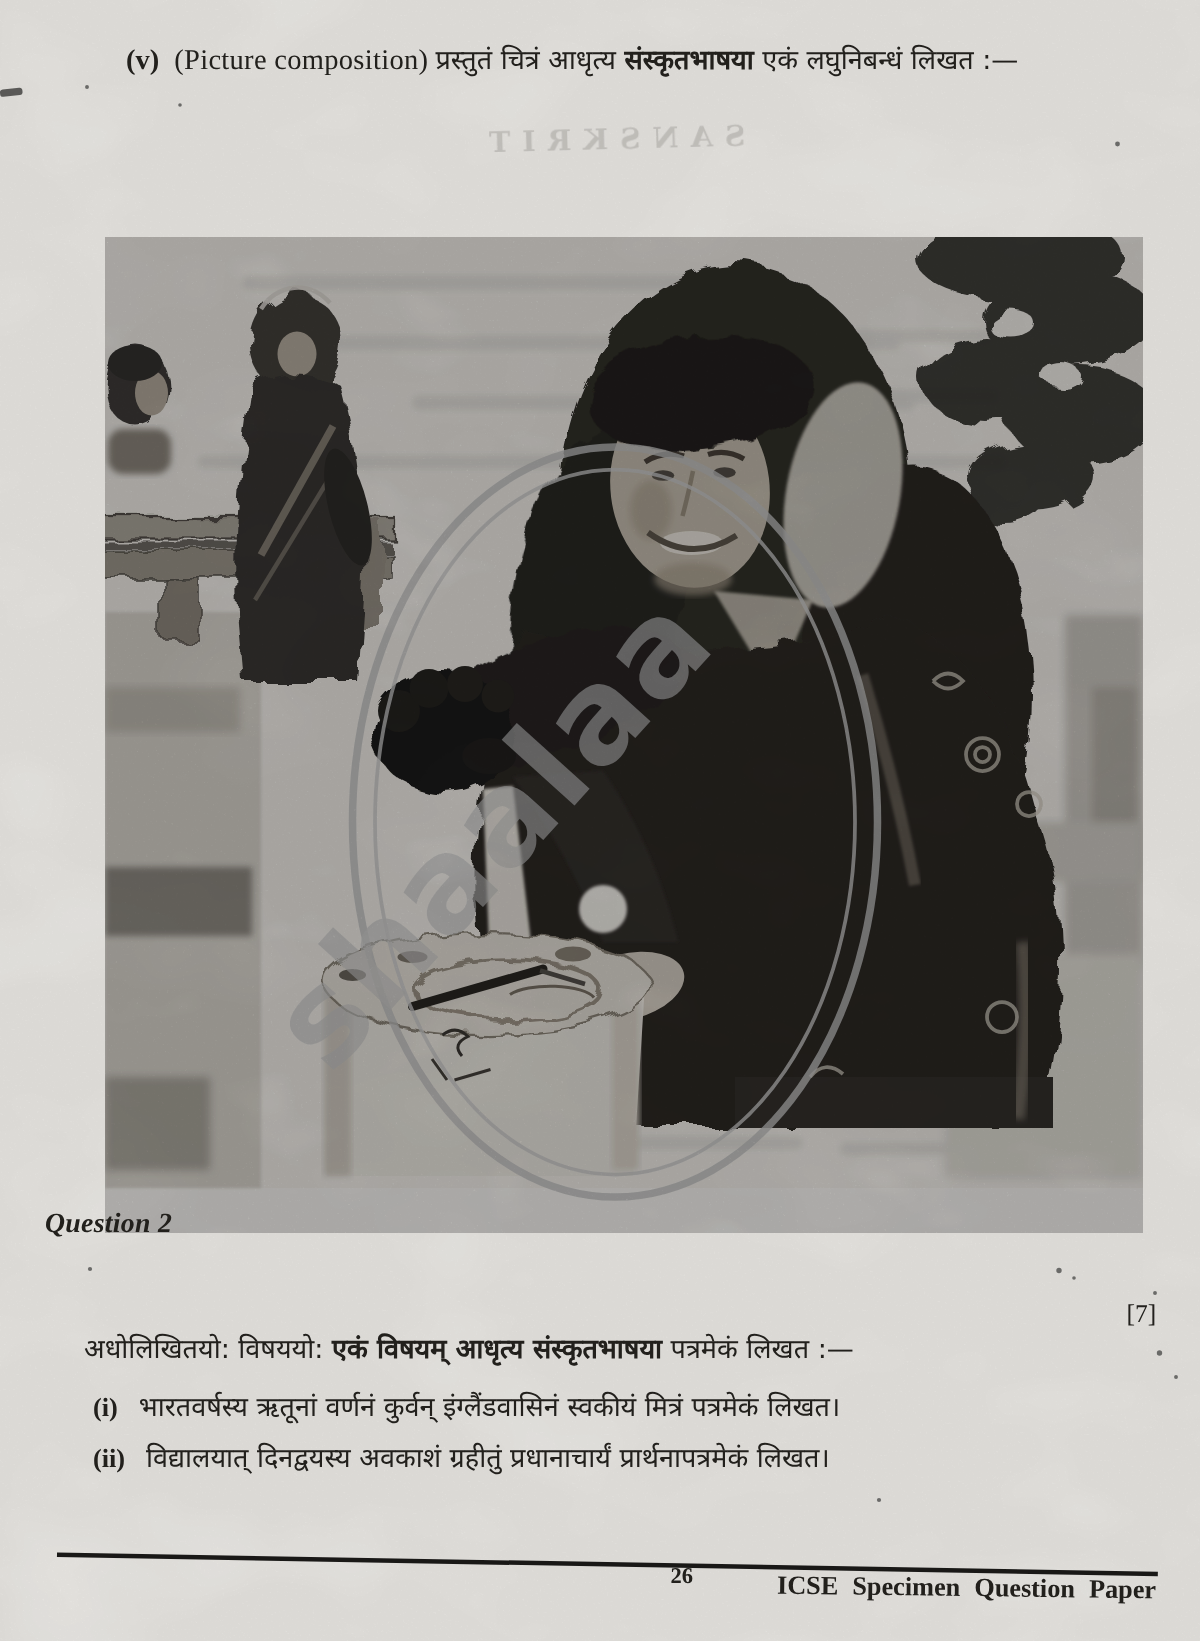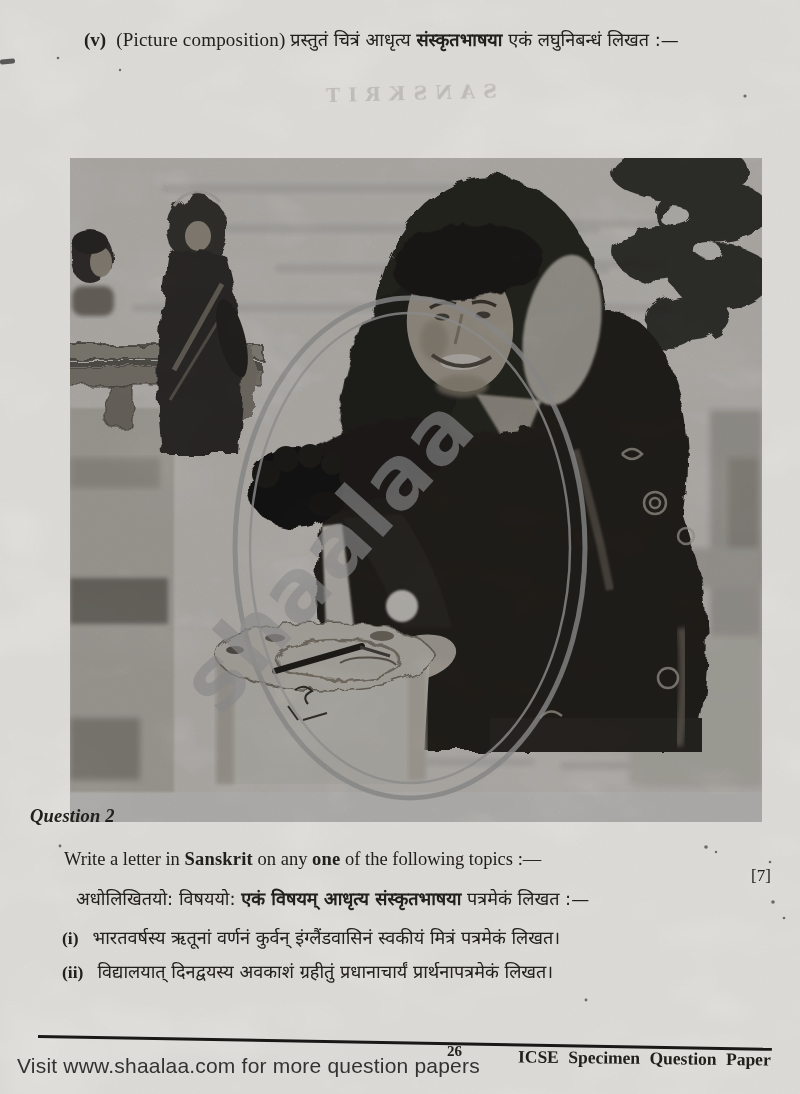--- a/index.html
+++ b/index.html
@@ -23,21 +23,21 @@
     filter:blur(.5px);
   }
   
   .photo{left:70px;top:158px;width:692px;height:664px;}
   .photo svg{display:block;}
   
   .q2-heading{left:30px;top:806px;font-size:18.5px;font-weight:700;letter-spacing:.2px;font-style:italic;}
   .q2-intro{left:64px;top:849px;font-size:18.5px;white-space:nowrap;}
   .q2-intro b{letter-spacing:.2px;}
   .q2-marks{left:751px;top:866px;font-size:17px;}
-  .q2-sa{left:76px;top:886px;white-space:nowrap;}
+  .q2-sa{left:56px;top:886px;white-space:nowrap;}
   .topic{left:62px;display:flex;gap:14px;white-space:nowrap;align-items:baseline;}
   .topic .tnum{font-weight:700;font-family:"Liberation Serif",serif;font-size:17.5px;}
   .topic-i{top:925px;}
   .topic-ii{top:959px;text-align:center;}
   
   .footer-rule{left:38px;top:1035px;width:734px;height:3px;background:#1d1c1a;
     transform:rotate(1deg);transform-origin:left center;}
   .page-num{left:447px;top:1043px;font-size:15px;font-weight:700;z-index:1;text-align:center;}
   .footer-left{left:17px;top:1054px;font-family:"Liberation Sans","DejaVu Sans",sans-serif;
     font-size:21px;color:#383838;z-index:2;letter-spacing:.2px;}
@@ -232,38 +232,36 @@
         <text x="150" y="560" transform="rotate(-48 150 560)" font-family="DejaVu Sans, sans-serif" font-size="86" font-weight="700" fill="#c6c6c6" opacity=".8" letter-spacing="2">shaalaa</text>
       </g>
 
       <rect x="0" y="0" width="692" height="636" filter="url(#grain)" opacity=".13"></rect>
       <rect x="0" y="0" width="692" height="636" filter="url(#blotch)" opacity=".10"></rect>
     </svg>
   </div>
 
   <div class="abs q2-heading">Question 2</div>
 
-  <div class="abs q2-intro"><span>Write a letter in </span><b>Sanskrit</b><span> on any </span><b>one</b><span> of the following topics :—</span></div>
 
   <div class="abs q2-marks">[7]</div>
 
   <div class="abs q2-sa dev"><span>अधोलिखितयो: विषययो: </span><span class="dev b">एकं विषयम् आधृत्य संस्कृतभाषया</span><span> पत्रमेकं लिखत :—</span></div>
 
   <div class="abs topic topic-i">
     <span class="tnum">(i)</span>
     <span class="dev">भारतवर्षस्य ऋतूनां वर्णनं कुर्वन् इंग्लैंडवासिनं स्वकीयं मित्रं पत्रमेकं लिखत।</span>
   </div>
   <div class="abs topic topic-ii">
     <span class="tnum">(ii)</span>
     <span class="dev">विद्यालयात् दिनद्वयस्य अवकाशं ग्रहीतुं प्रधानाचार्यं प्रार्थनापत्रमेकं लिखत।</span>
   </div>
 
   <div class="abs footer-rule"></div>
   <div class="abs page-num">26</div>
-  <div class="abs footer-left">Visit www.shaalaa.com for more question papers</div>
   <div class="abs footer-right">ICSE Specimen Question Paper</div>
 
   <div class="abs edge-mark"></div>
 
   <svg class="abs noise" width="800" height="1094" viewBox="0 0 800 1094">
     <defs>
       <filter id="pgrain">
           <feTurbulence type="fractalNoise" baseFrequency="0.8" numOctaves="2" seed="21"></feTurbulence>
           <feColorMatrix type="matrix" values="0 0 0 0 0  0 0 0 0 0  0 0 0 0 0  .8 .8 .8 0 0"></feColorMatrix>
         </filter>

